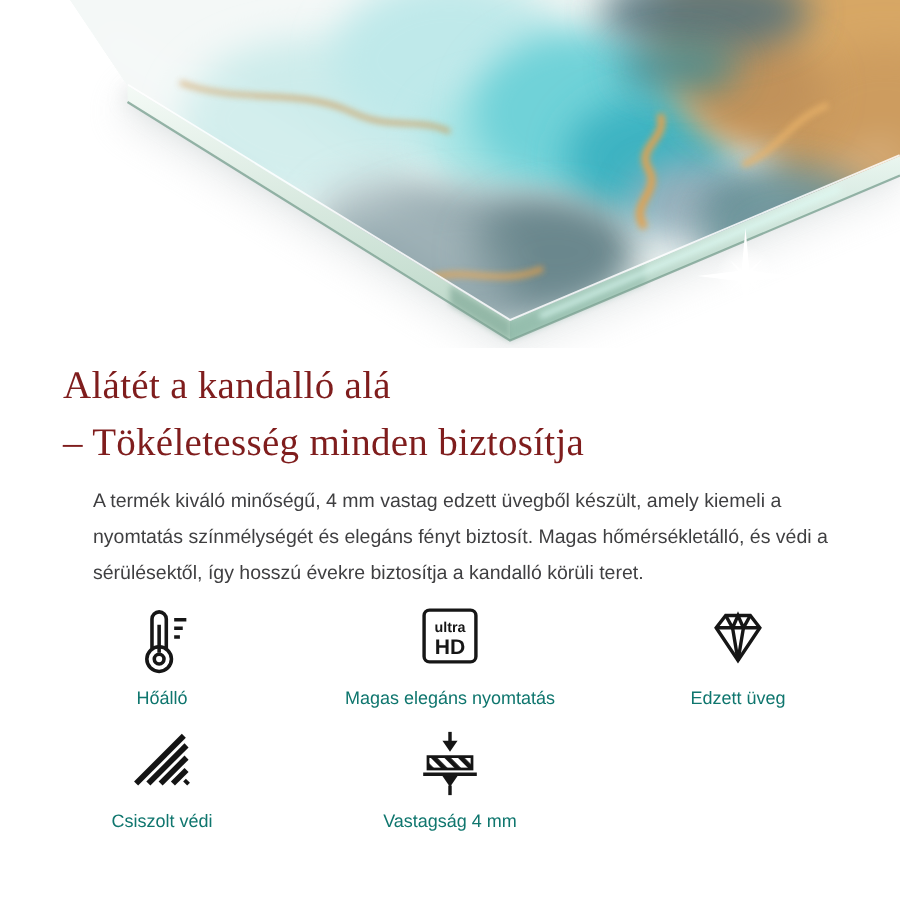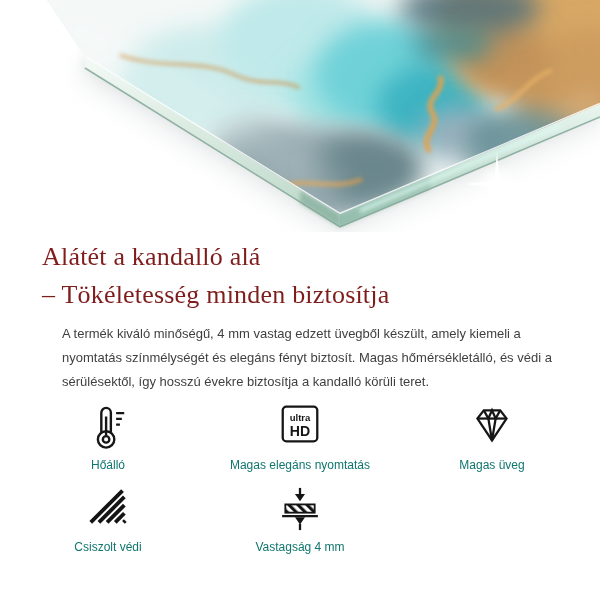--- a/index.html
+++ b/index.html
@@ -148,21 +148,21 @@
 
       <div class="feature">
         <div class="icon-wrap">
           <svg width="44" height="40" viewBox="0 0 48 44">
             <path class="ic" d="M8,16 L15,7 H33 L40,16 L24,40 Z" stroke-width="2.4" stroke-linejoin="miter"></path>
             <path class="ic" d="M8,16 H40" stroke-width="2.2"></path>
             <path class="ic" d="M15,7 L20,16 L24,7 L28,16 L33,7" stroke-width="2.2"></path>
             <path class="ic" d="M20,16 L24,40 L28,16" stroke-width="2.2"></path>
           </svg>
         </div>
-        <div class="label">Magas üveg</div>
+        <div class="label">Edzett üveg</div>
       </div>
 
       <div class="feature">
         <div class="icon-wrap">
           <svg width="44" height="40" viewBox="0 0 48 44">
             <g stroke="#141414" stroke-width="4.2">
               <path d="M5,40 L40,5"></path>
               <path d="M14,40 L42,12"></path>
               <path d="M23,40 L42,21"></path>
               <path d="M32,40 L42,30"></path>

